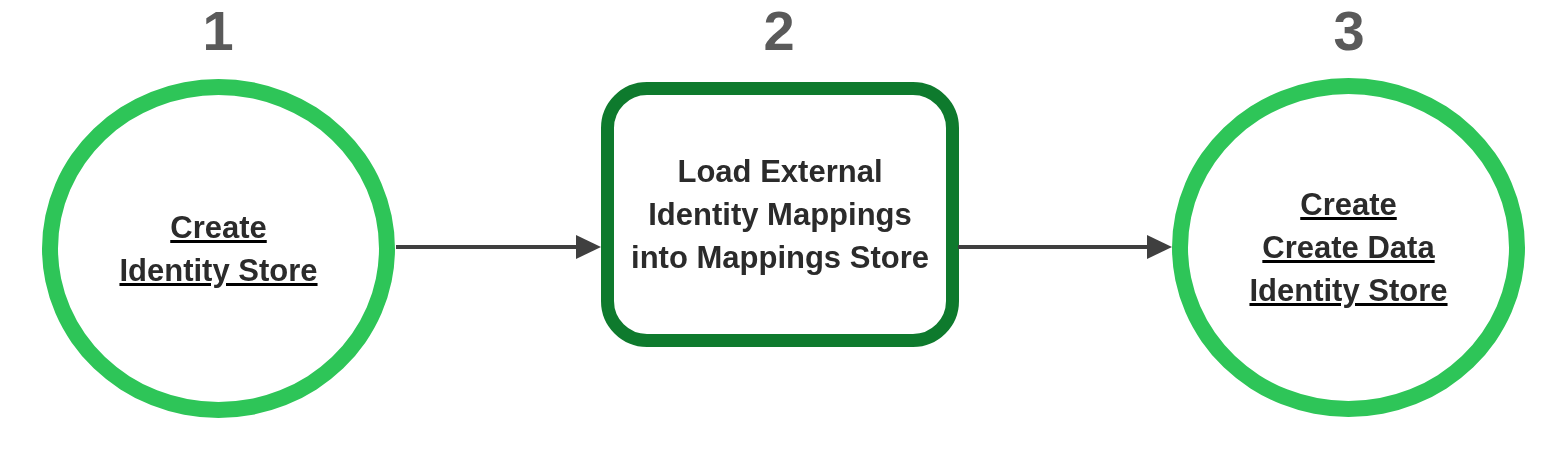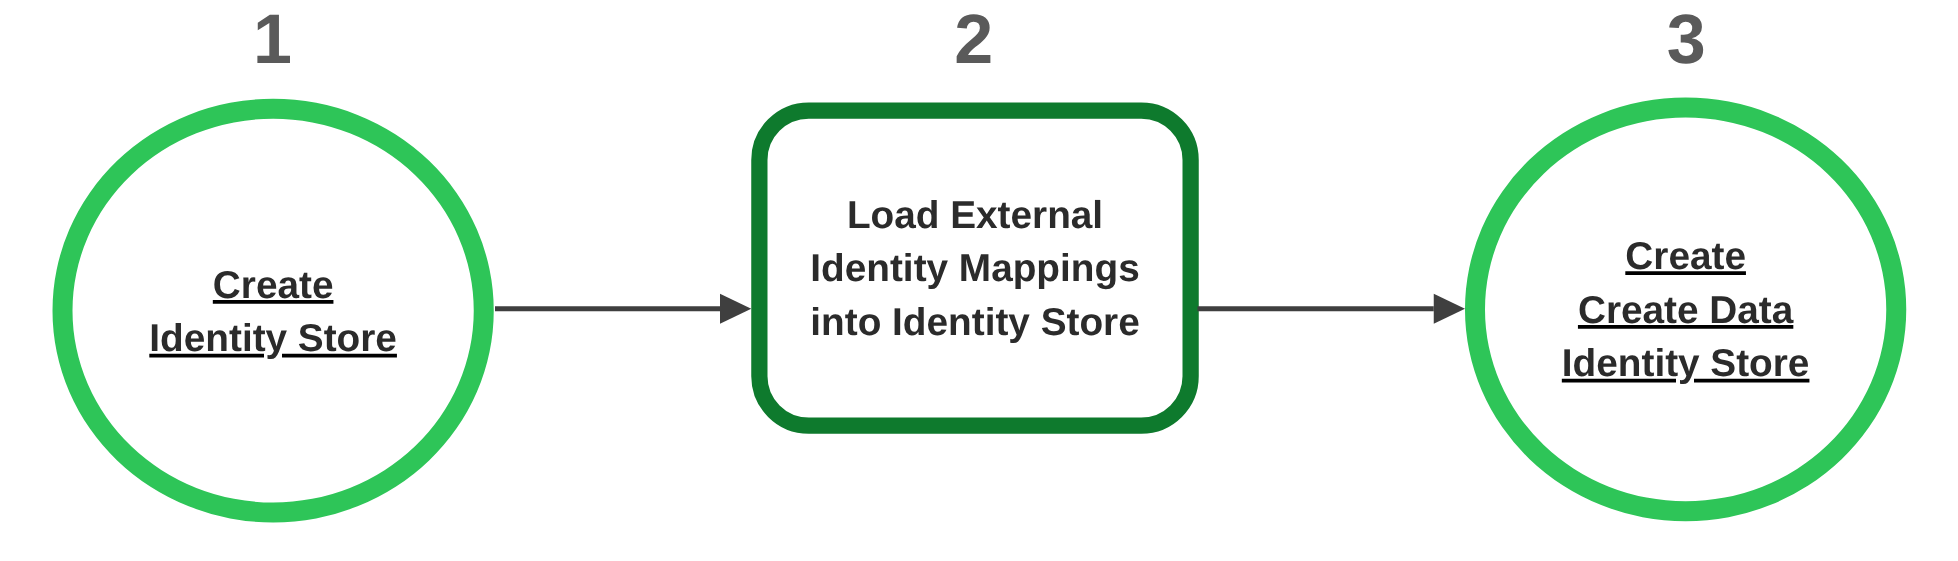--- a/index.html
+++ b/index.html
@@ -97,21 +97,21 @@
 
   <div class="arrow" id="arrow-1">
     <div class="arrow-line"></div>
     <div class="arrow-head"></div>
   </div>
 
   <div class="shape" id="shape-2">
     <div class="shape-label">
       <div>Load External</div>
       <div>Identity Mappings</div>
-      <div>into Identity Store</div>
+      <div>into Mappings Store</div>
     </div>
   </div>
 
   <div class="arrow" id="arrow-2">
     <div class="arrow-line"></div>
     <div class="arrow-head"></div>
   </div>
 
   <div class="shape circle" id="shape-3">
     <div class="shape-label">

